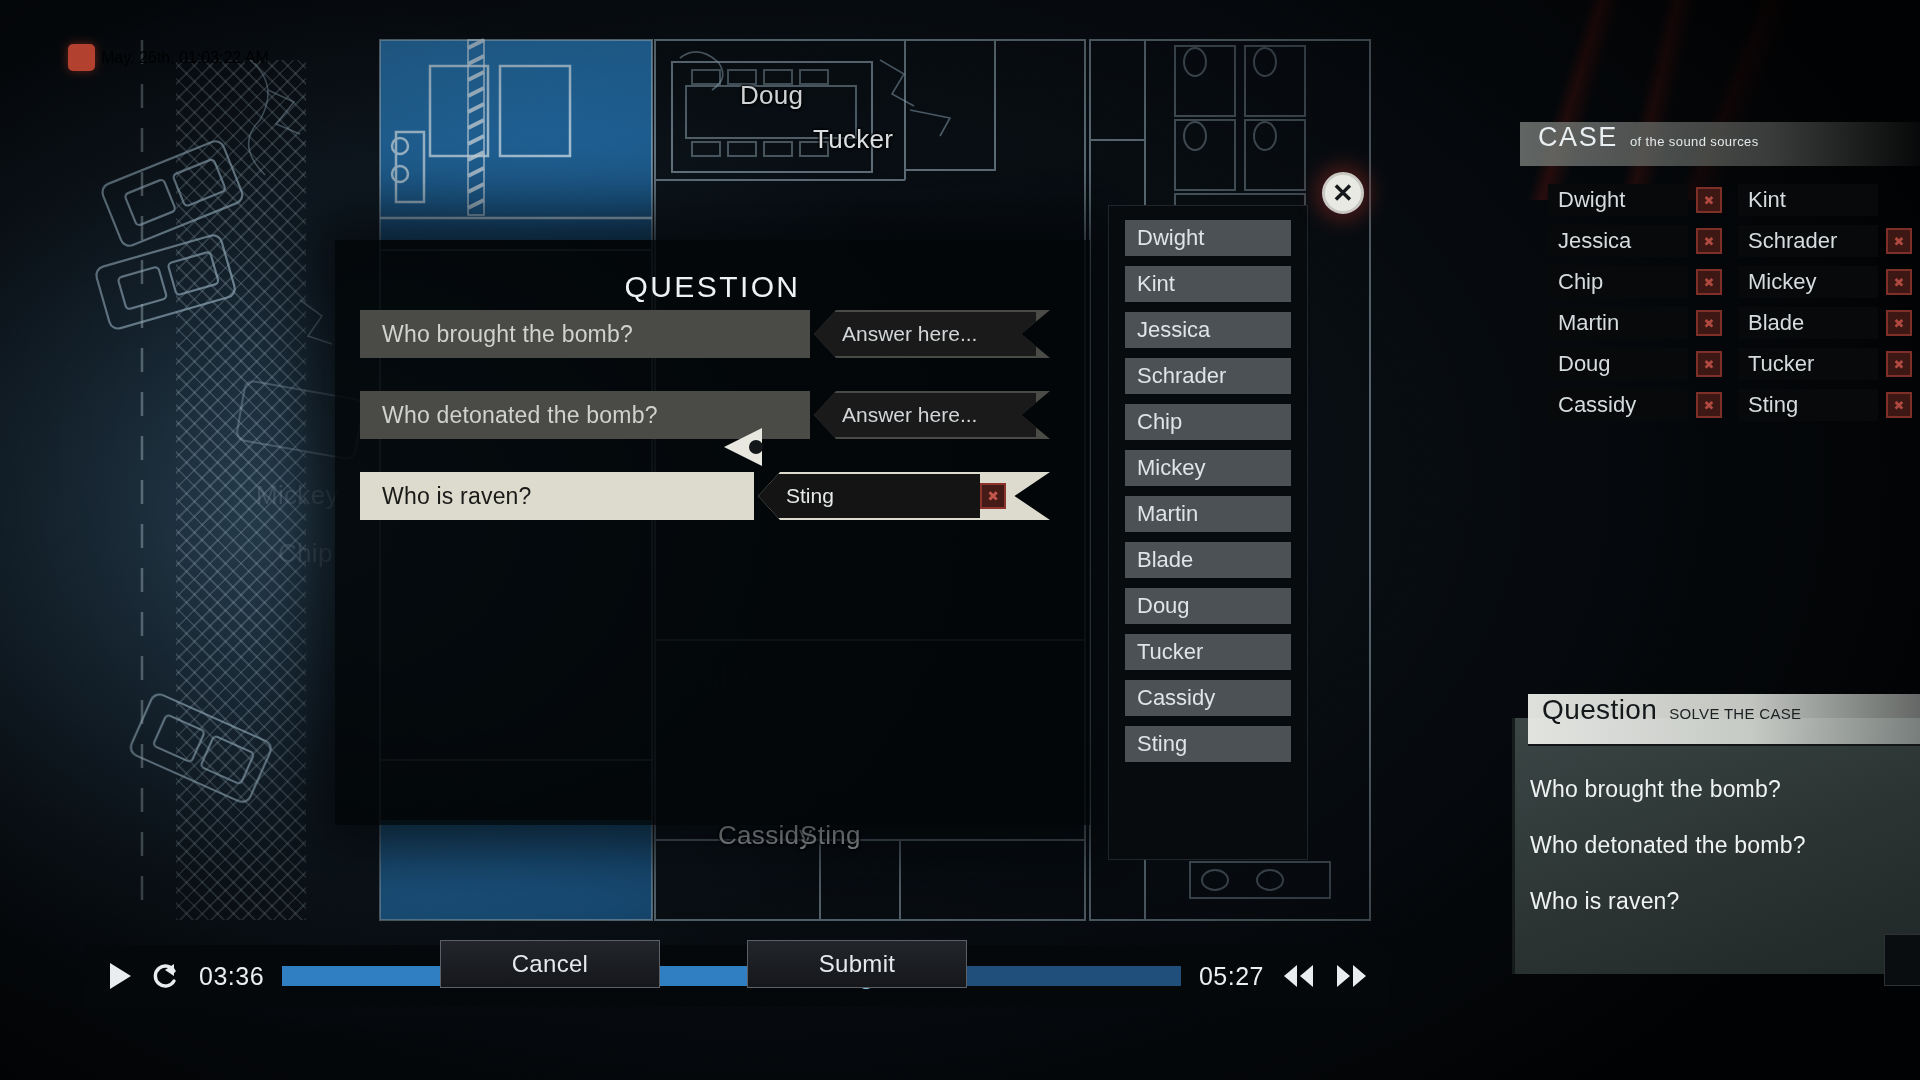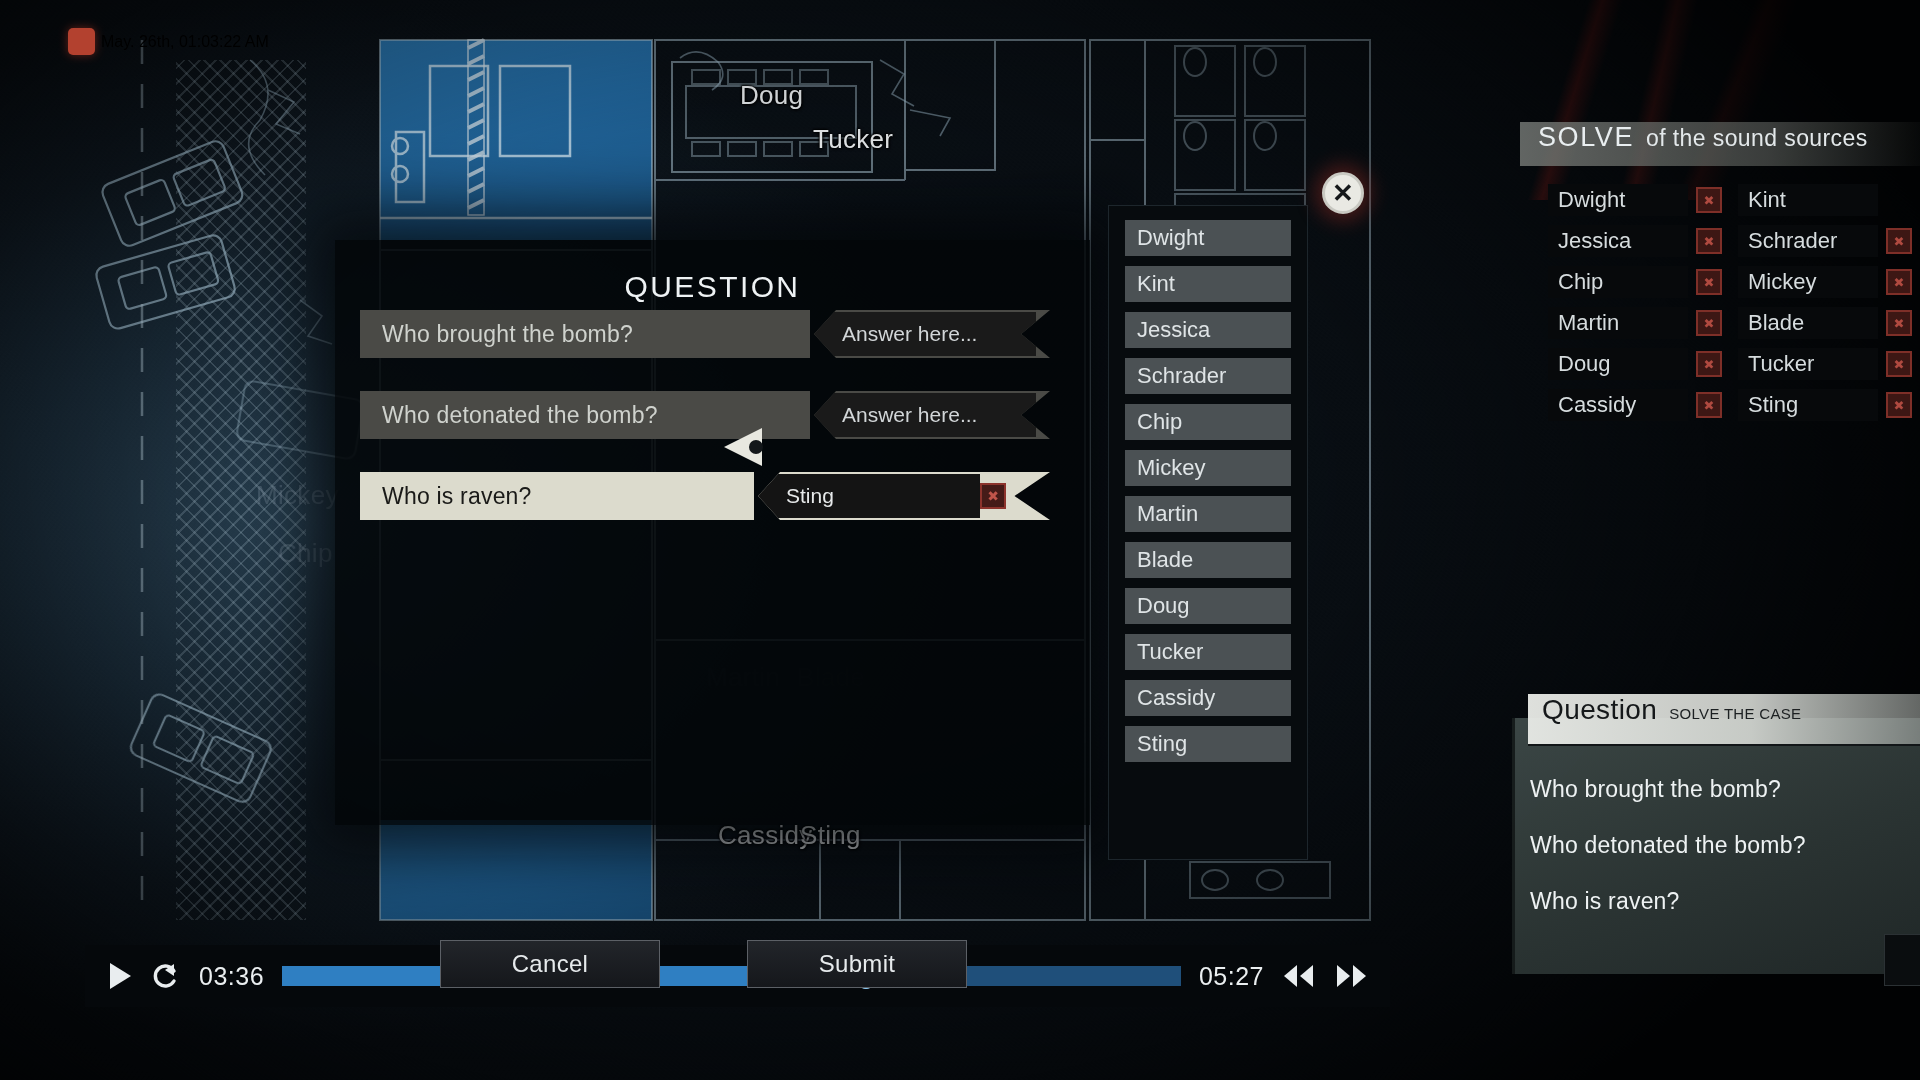--- a/index.html
+++ b/index.html
@@ -70,21 +70,21 @@
     letter-spacing: .3px;
     text-shadow: 0 0 3px #000, 1px 1px 3px rgba(0,0,0,.95), -1px -1px 2px rgba(0,0,0,.8);
     white-space: nowrap;
   }
   
   .plan-label.dim { color: rgba(150,170,185,.30); text-shadow: none; }
   .plan-label.dimmest { color: rgba(120,140,155,.10); text-shadow: none; }
 
   
   .timestamp-bar {
-    position: absolute; left: 68px; top: 28px;
+    position: absolute; left: 68px; top: 44px;
     display: flex; align-items: center; gap: 6px;
     z-index: 30;
   }
   .rec-dot {
     width: 27px; height: 27px; border-radius: 5px;
     background: #b3412f;
     box-shadow: 0 0 10px rgba(190,60,40,.5);
   }
 
   
@@ -211,21 +211,21 @@
     z-index: 25;
   }
   .names-header {
     position: relative;
     height: 44px; width: 400px;
     background: linear-gradient(90deg, rgba(118,122,118,.82) 0%, rgba(92,96,92,.62) 62%, rgba(60,64,62,.1) 100%);
     display: flex; align-items: baseline; gap: 12px;
     padding-left: 18px;
   }
   .names-header .t1 { color: #e9eef0; font-size: 27px; letter-spacing: 1.6px; }
-  .names-header .t2 { color: #e3e8ea; font-size: 23px; letter-spacing: .4px; }
+  .names-header .t2 { color: #e3e8ea; font-size: 13px; letter-spacing: .4px; }
 
   .names-grid {
     position: absolute; left: 28px; top: 62px;
     display: grid;
     grid-template-columns: 140px 34px 140px 34px;
     column-gap: 8px;
     row-gap: 9px;
     align-items: center;
   }
   .name-chip {
@@ -477,21 +477,21 @@
       <div class="dd-item">Blade</div>
       <div class="dd-item">Doug</div>
       <div class="dd-item">Tucker</div>
       <div class="dd-item">Cassidy</div>
       <div class="dd-item">Sting</div>
     </div>
   <div class="dd-close">✕</div>
 
   <div class="names-panel">
     <div class="names-header">
-      <span class="t1">SOLVE</span>
+      <span class="t1">CASE</span>
       <span class="t2">of the sound sources</span>
     </div>
     <div class="names-grid" id="names-grid">
   <div class="name-chip">Dwight</div>
   <div class="name-del">✖</div>
   <div class="name-chip">Kint</div>
   <div class="name-del empty"></div>
 
   <div class="name-chip">Jessica</div>
   <div class="name-del">✖</div>

